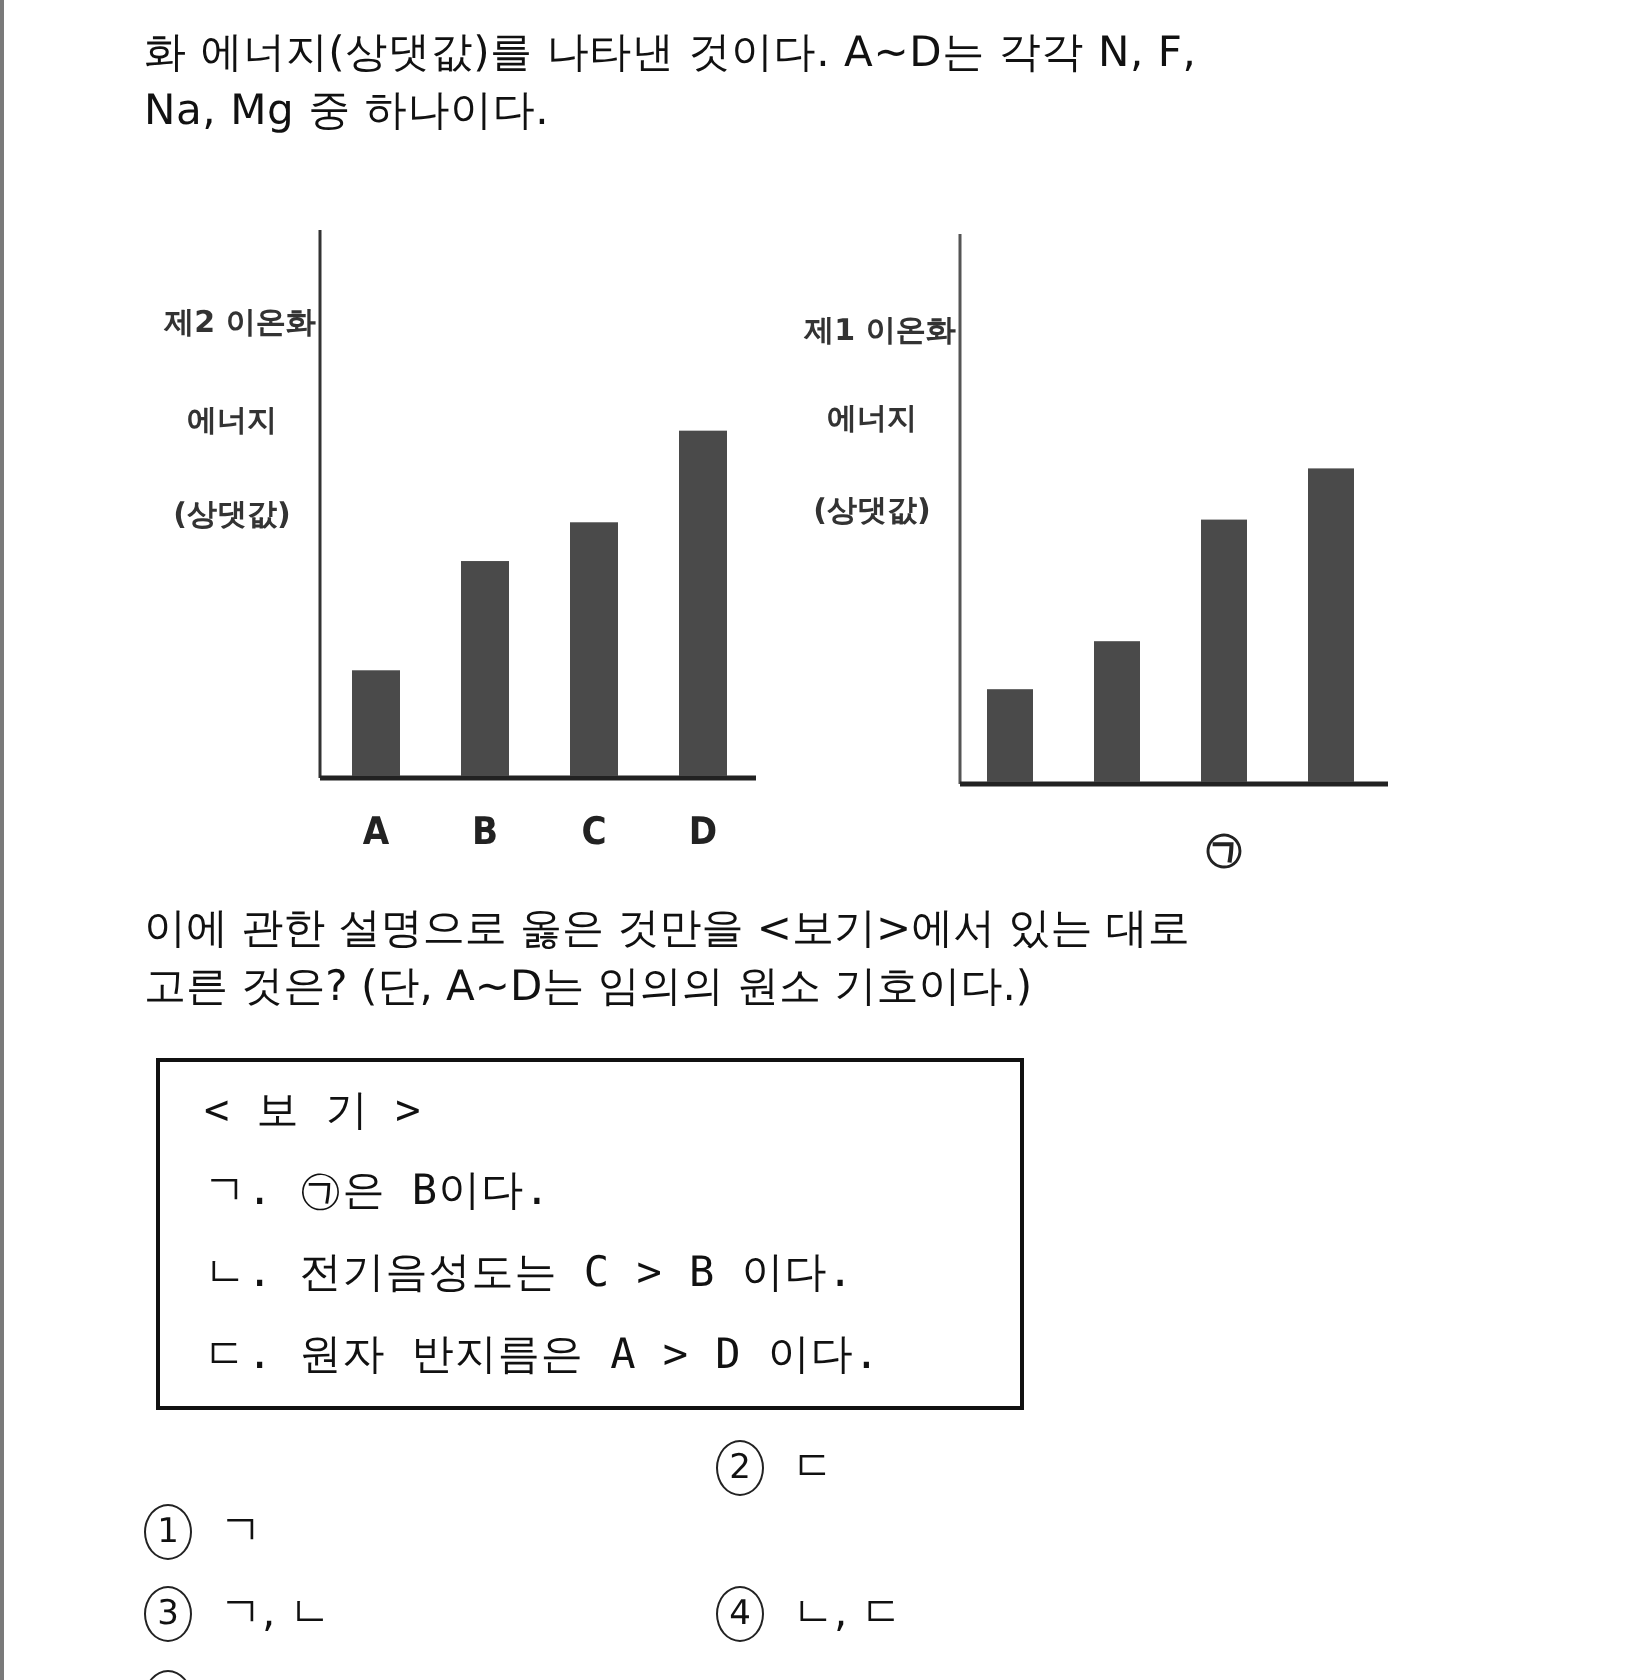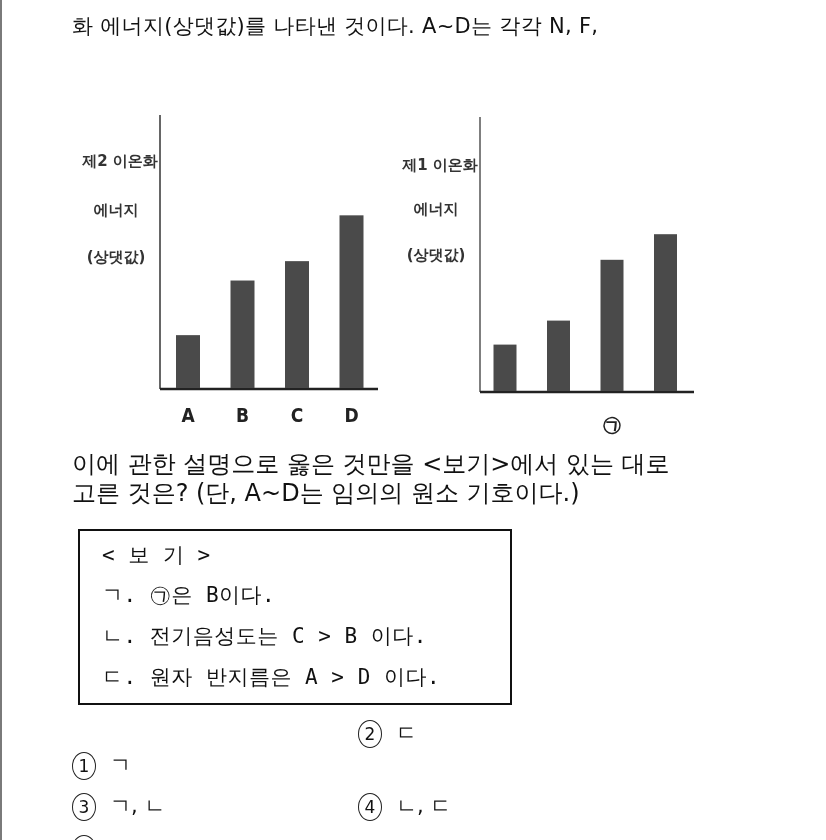--- a/index.html
+++ b/index.html
@@ -9,38 +9,39 @@
   .q-text { position: absolute; left: 22px; top: 12px; font-size: 21px; line-height: 29px; letter-spacing: 0.3px; }
   .q-num { display: inline-block; width: 50px; }
   .indent { padding-left: 50px; display: block; }
   .line { display: block; white-space: nowrap; }
 
   .chart { position: absolute; }
   .chart svg { display: block; }
   .ylabel { font-family: "DejaVu Sans", sans-serif; font-weight: bold; font-size: 15px; fill: #333; }
   .xlabel { font-family: "DejaVu Sans Condensed", "DejaVu Sans", sans-serif; font-weight: bold; font-size: 19px; fill: #222; }
 
-  .q2 { position: absolute; left: 72px; top: 450px; font-size: 24px; line-height: 29px; white-space: nowrap; }
+  .q2 { position: absolute; left: 72px; top: 450px; font-size: 21px; line-height: 29px; white-space: nowrap; }
 
   .box { position: absolute; left: 78px; top: 529px; width: 434px; height: 176px;
          border: 2px solid #111; box-sizing: border-box; }
   .box-line { position: absolute; left: 22px; font-family: "DejaVu Sans Mono", "Liberation Mono", monospace;
               font-size: 21px; white-space: nowrap; letter-spacing: 0.5px; }
 
   .choice { position: absolute; font-size: 21px; white-space: nowrap; margin-top: 24px; }
   .circ { display: inline-block; width: 22px; height: 26px; border: 1.5px solid #222; border-radius: 50%;
           text-align: center; font-size: 17px; line-height: 26px; margin-right: 14px; vertical-align: middle; }
 </style>
 </head>
 <body>
 
 <div class="left-border"></div>
 
 <div class="q-text">
   <span class="line indent">화 에너지(상댓값)를 나타낸 것이다. A~D는 각각 N, F,</span>
+  <span class="line indent">Na, Mg 중 하나이다.</span>
 </div>
 
 <div class="chart" style="left:60px; top:105px;">
   <svg width="330" height="330" id="chart1">
     <text class="ylabel" x="60" y="61" text-anchor="middle">제2 이온화</text>
     <text class="ylabel" x="56" y="110" text-anchor="middle">에너지</text>
     <text class="ylabel" x="56" y="157" text-anchor="middle">(상댓값)</text>
     <line x1="100" y1="10" x2="100" y2="284" stroke="#333" stroke-width="1.5"></line>
     <line x1="100" y1="284" x2="318" y2="284" stroke="#222" stroke-width="2.5"></line>
     <g class="bars">

